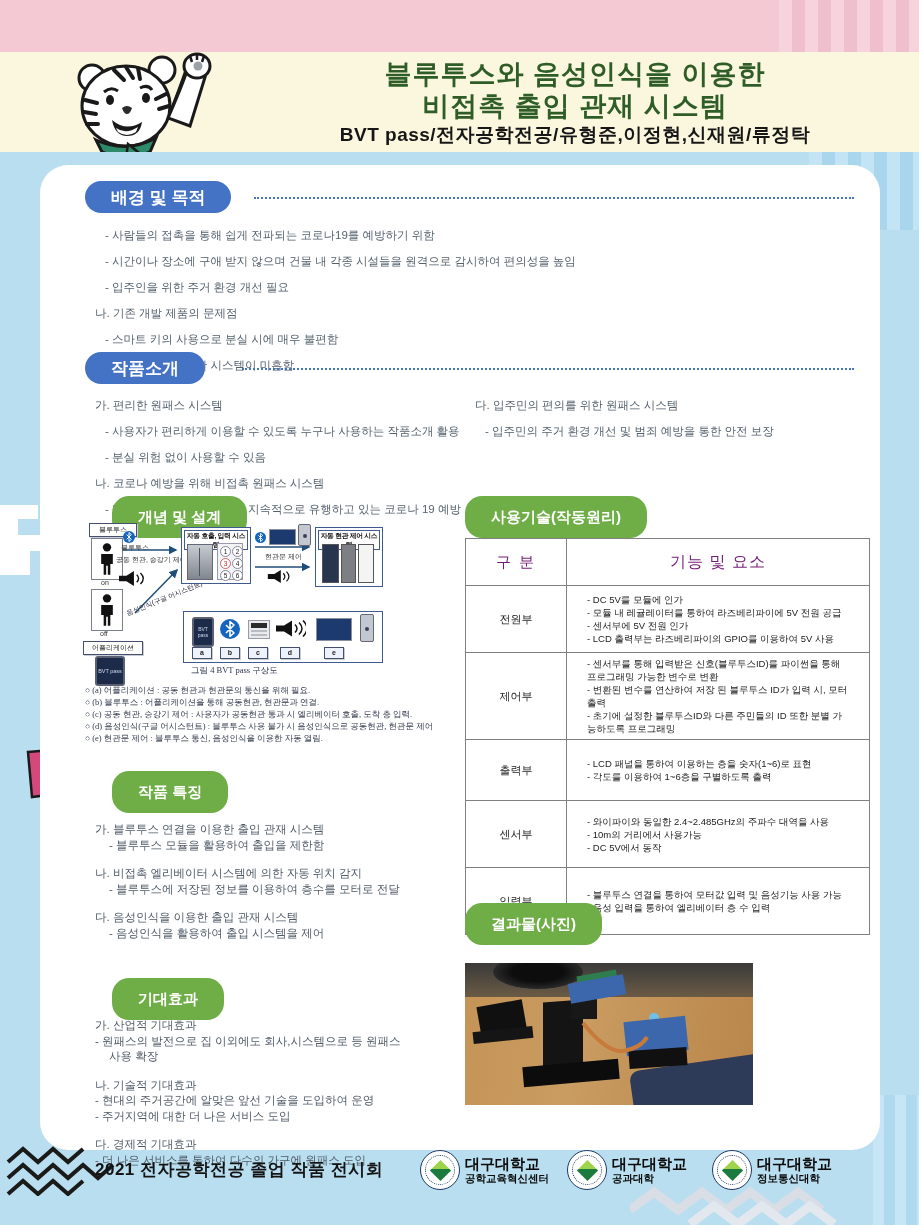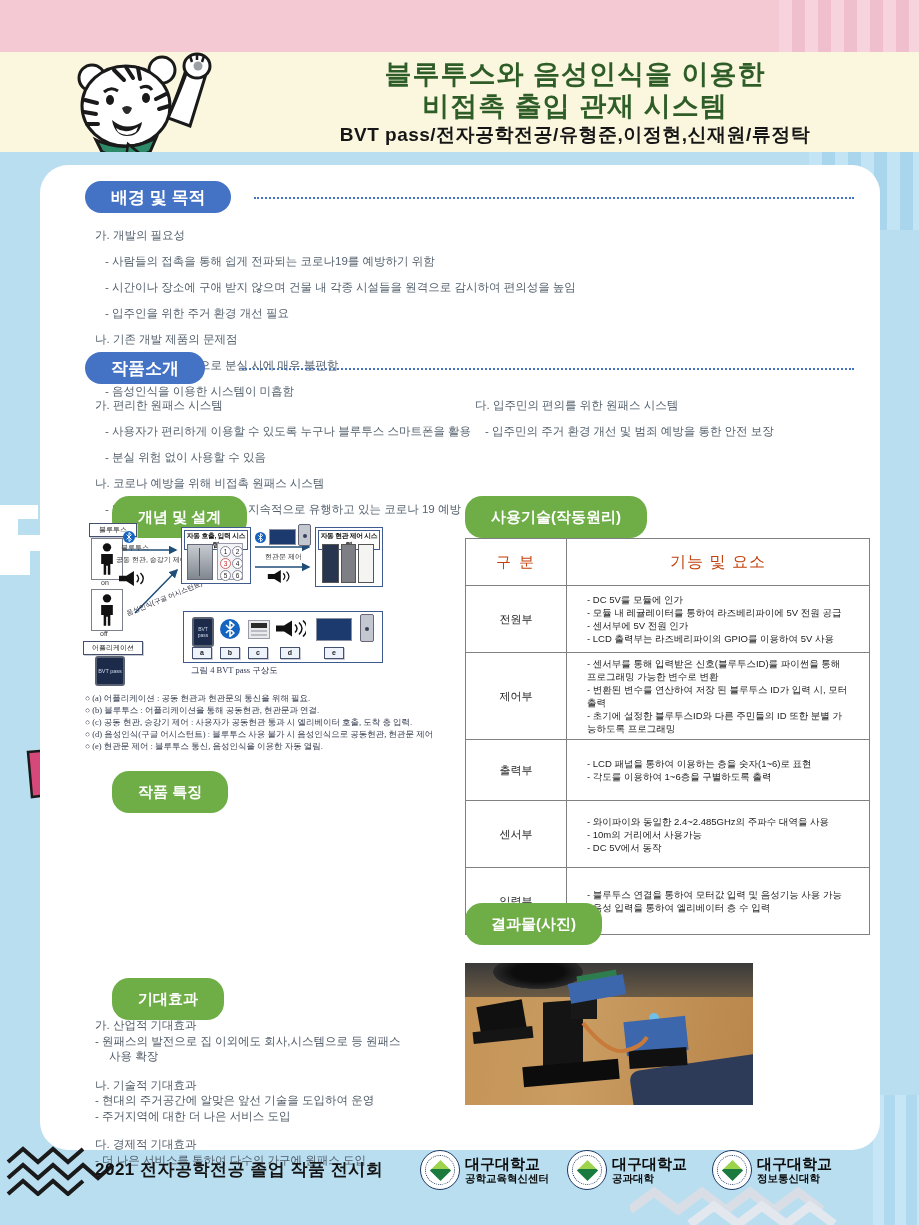--- a/index.html
+++ b/index.html
@@ -30,21 +30,21 @@
   .dotted{position:absolute;z-index:2;border-top:2px dotted #4472c4;height:0;}
   
   .tlist{position:absolute;z-index:2;color:#54616d;font-size:11.5px;}
   .tlist .li{line-height:26px;white-space:nowrap;}
   .tlist .ind{padding-left:10px;}
   .tight{position:absolute;z-index:2;color:#4e5a66;font-size:11.5px;}
   .tight .li{line-height:15.5px;white-space:nowrap;}
   .tight .ind{padding-left:14px;}
   .tight .gap{margin-top:13px;}
   .notes{position:absolute;z-index:2;color:#333a4d;font-size:8.5px;
-         font-family:"Liberation Serif","DejaVu Serif",serif;width:388px;margin-top:8px;}
+         font-family:"Liberation Serif","DejaVu Serif",serif;width:388px;}
   .notes .li{line-height:12px;}
   
   .diagram{position:absolute;left:83px;top:523px;width:374px;height:160px;z-index:2;font-size:7px;color:#111;}
   .d-abs{position:absolute;}
   .d-labelbox{border:1px solid #44506e;background:#fff;text-align:center;font-size:7px;
               line-height:12px;color:#222;box-shadow:1px 1px 0 #c9ccd4;}
   .pbox{border:1px solid #7a818c;background:#fff;display:flex;align-items:center;justify-content:center;}
   .d-small{font-size:7px;color:#333;}
   .sysbox{border:1.5px solid #3f5a8f;background:#fff;}
   .sysbox .sb-title{border:1px solid #3f5a8f;margin:2px;text-align:center;font-weight:bold;
@@ -67,21 +67,21 @@
   .legendbox{position:absolute;left:100px;top:88px;width:198px;height:50px;border:1.5px solid #3f5a8f;background:#fff;}
   .chip{position:absolute;width:18px;height:10px;border:1px solid #44506e;background:#eef2fa;
         font-size:7px;line-height:10px;text-align:center;font-weight:bold;color:#222;
         box-shadow:1px 1px 0 #c9ccd4;}
   .d-caption{position:absolute;left:108px;top:142px;font-size:8.5px;color:#2e3550;
         font-family:"Liberation Serif","DejaVu Serif",serif;}
   .rot-label{transform:rotate(-22deg);transform-origin:left top;font-size:6.8px;color:#223;white-space:nowrap;}
   
   .tech-table{position:absolute;left:465px;top:538px;width:405px;border-collapse:collapse;z-index:2;}
   .tech-table td,.tech-table th{border:1px solid #808080;vertical-align:middle;}
-  .tech-table th{font-weight:normal;color:#c2410c;}
+  .tech-table th{font-weight:normal;color:#701a75;}
   .tech-table th.h1{width:98px;font-size:15px;letter-spacing:2px;height:44px;}
   .tech-table th.h2{font-size:16px;letter-spacing:1px;}
   .tech-table td.cat{text-align:center;font-size:11px;color:#222;}
   .tech-table td.desc{font-size:9.5px;color:#222;padding:4px 20px;line-height:13px;}
   .tech-table tr:nth-child(1) td{height:58px;}
   .tech-table tr:nth-child(2) td{height:64px;}
   .tech-table tr:nth-child(3) td{height:52px;}
   .tech-table tr:nth-child(4) td{height:58px;}
   .tech-table tr:nth-child(5) td{height:58px;}
   
@@ -179,34 +179,33 @@
   <svg class="deco" style="left:630px;top:1180px;" width="290px" height="45" viewBox="0 0 290 45">
     <path d="M0 30 l24 -18 l24 18 l24 -18 l24 18 l24 -18 l24 18 l24 -18 l24 18" stroke="#d9dee6" stroke-width="9" fill="none"></path>
     <path d="M60 44 l24 -18 l24 18 l24 -18 l24 18 l24 -18 l24 18" stroke="#e3e8ee" stroke-width="9" fill="none"></path>
   </svg>
 
   <div class="panel"></div>
 
   <div class="pill blue" style="left:85px;top:181px;">배경 및 목적</div>
   <div class="dotted" style="left:254px;top:197px;width:600px;"></div>
   <div class="tlist" style="left:95px;top:222px;width:720px;">
-      <div class="li">가. 개발의 필요성</div>
       <div class="li ind">- 사람들의 접촉을 통해 쉽게 전파되는 코로나19를 예방하기 위함</div>
       <div class="li ind">- 시간이나 장소에 구애 받지 않으며 건물 내 각종 시설들을 원격으로 감시하여 편의성을 높임</div>
       <div class="li ind">- 입주인을 위한 주거 환경 개선 필요</div>
       <div class="li">나. 기존 개발 제품의 문제점</div>
       <div class="li ind">- 스마트 키의 사용으로 분실 시에 매우 불편함</div>
       <div class="li ind">- 음성인식을 이용한 시스템이 미흡함</div>
     </div>
 
   <div class="pill blue" style="left:85px;top:352px;">작품소개</div>
   <div class="dotted" style="left:242px;top:368px;width:612px;"></div>
   <div class="tlist" style="left:95px;top:392px;width:370px;">
       <div class="li">가. 편리한 원패스 시스템</div>
-      <div class="li ind">- 사용자가 편리하게 이용할 수 있도록 누구나 블루투스 스마트폰을 활용</div>
+      <div class="li ind">- 사용자가 편리하게 이용할 수 있도록 누구나 사용하는 작품소개 활용</div>
       <div class="li ind">- 분실 위험 없이 사용할 수 있음</div>
       <div class="li">나. 코로나 예방을 위해 비접촉 원패스 시스템</div>
       <div class="li ind">- 비접촉 원패스 시스템으로 지속적으로 유행하고 있는 코로나 19 예방</div>
     </div>
   <div class="tlist" style="left:475px;top:392px;width:390px;">
       <div class="li">다. 입주민의 편의를 위한 원패스 시스템</div>
       <div class="li ind">- 입주민의 주거 환경 개선 및 범죄 예방을 통한 안전 보장</div>
     </div>
 
   <div class="pill green" style="left:112px;top:496px;">개념 및 설계</div>
@@ -366,20 +365,28 @@
           <td class="cat">입력부</td>
           <td class="desc">
             <div>- 블루투스 연결을 통하여 모터값 입력 및 음성기능 사용 가능</div>
             <div>- 음성 입력을 통하여 엘리베이터 층 수 입력</div>
           </td>
         </tr>
       </tbody>
   </table>
 
   <div class="pill green" style="left:112px;top:771px;">작품 특징</div>
+  <div class="tight" style="left:95px;top:822px;width:370px;">
+      <div class="li">가. 블루투스 연결을 이용한 출입 관재 시스템</div>
+      <div class="li ind">- 블루투스 모듈을 활용하여 출입을 제한함</div>
+      <div class="li gap">나. 비접촉 엘리베이터 시스템에 의한 자동 위치 감지</div>
+      <div class="li ind">- 블루투스에 저장된 정보를 이용하여 층수를 모터로 전달</div>
+      <div class="li gap">다. 음성인식을 이용한 출입 관재 시스템</div>
+      <div class="li ind">- 음성인식을 활용하여 출입 시스템을 제어</div>
+    </div>
 
   <div class="pill green" style="left:465px;top:903px;">결과물(사진)</div>
   <div class="photo">
     <div class="ph-top"></div>
     <div class="ph-coil"></div>
     <div class="ph-cloth"></div>
     <div class="ph-left"></div>
     <div class="ph-leftbase"></div>
     <div class="ph-servo-main"></div>
     <div class="ph-base"></div>

